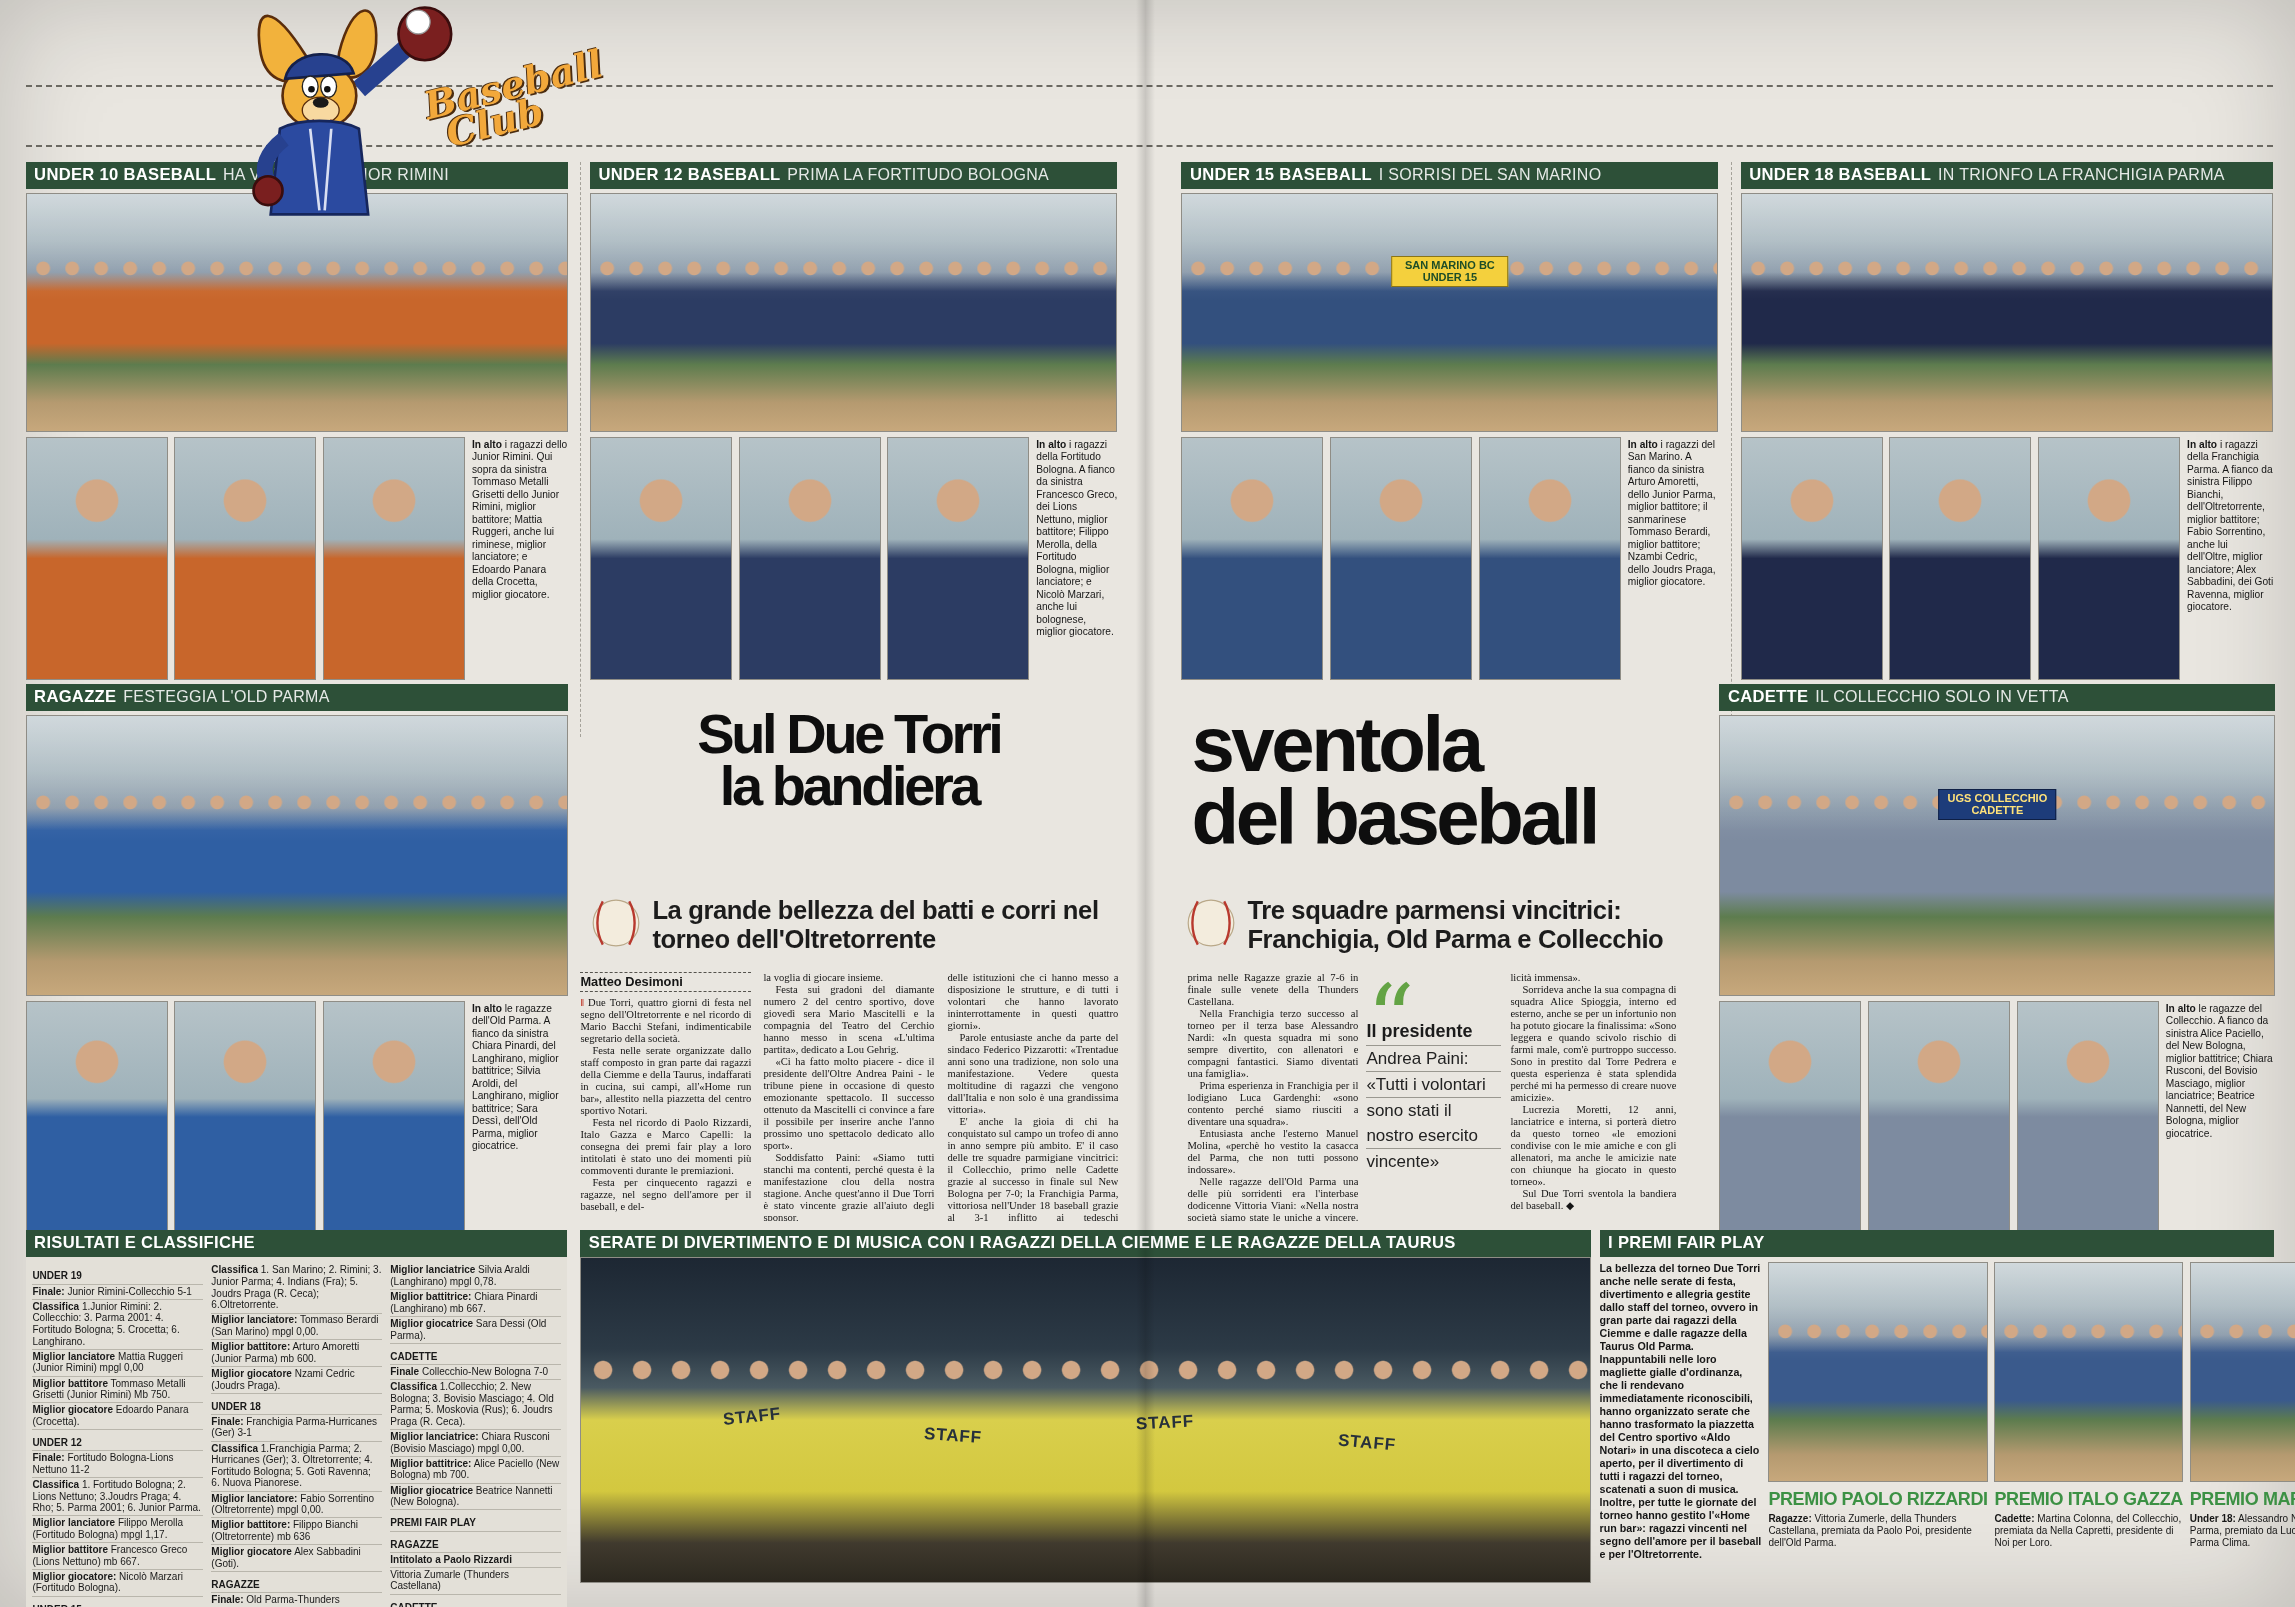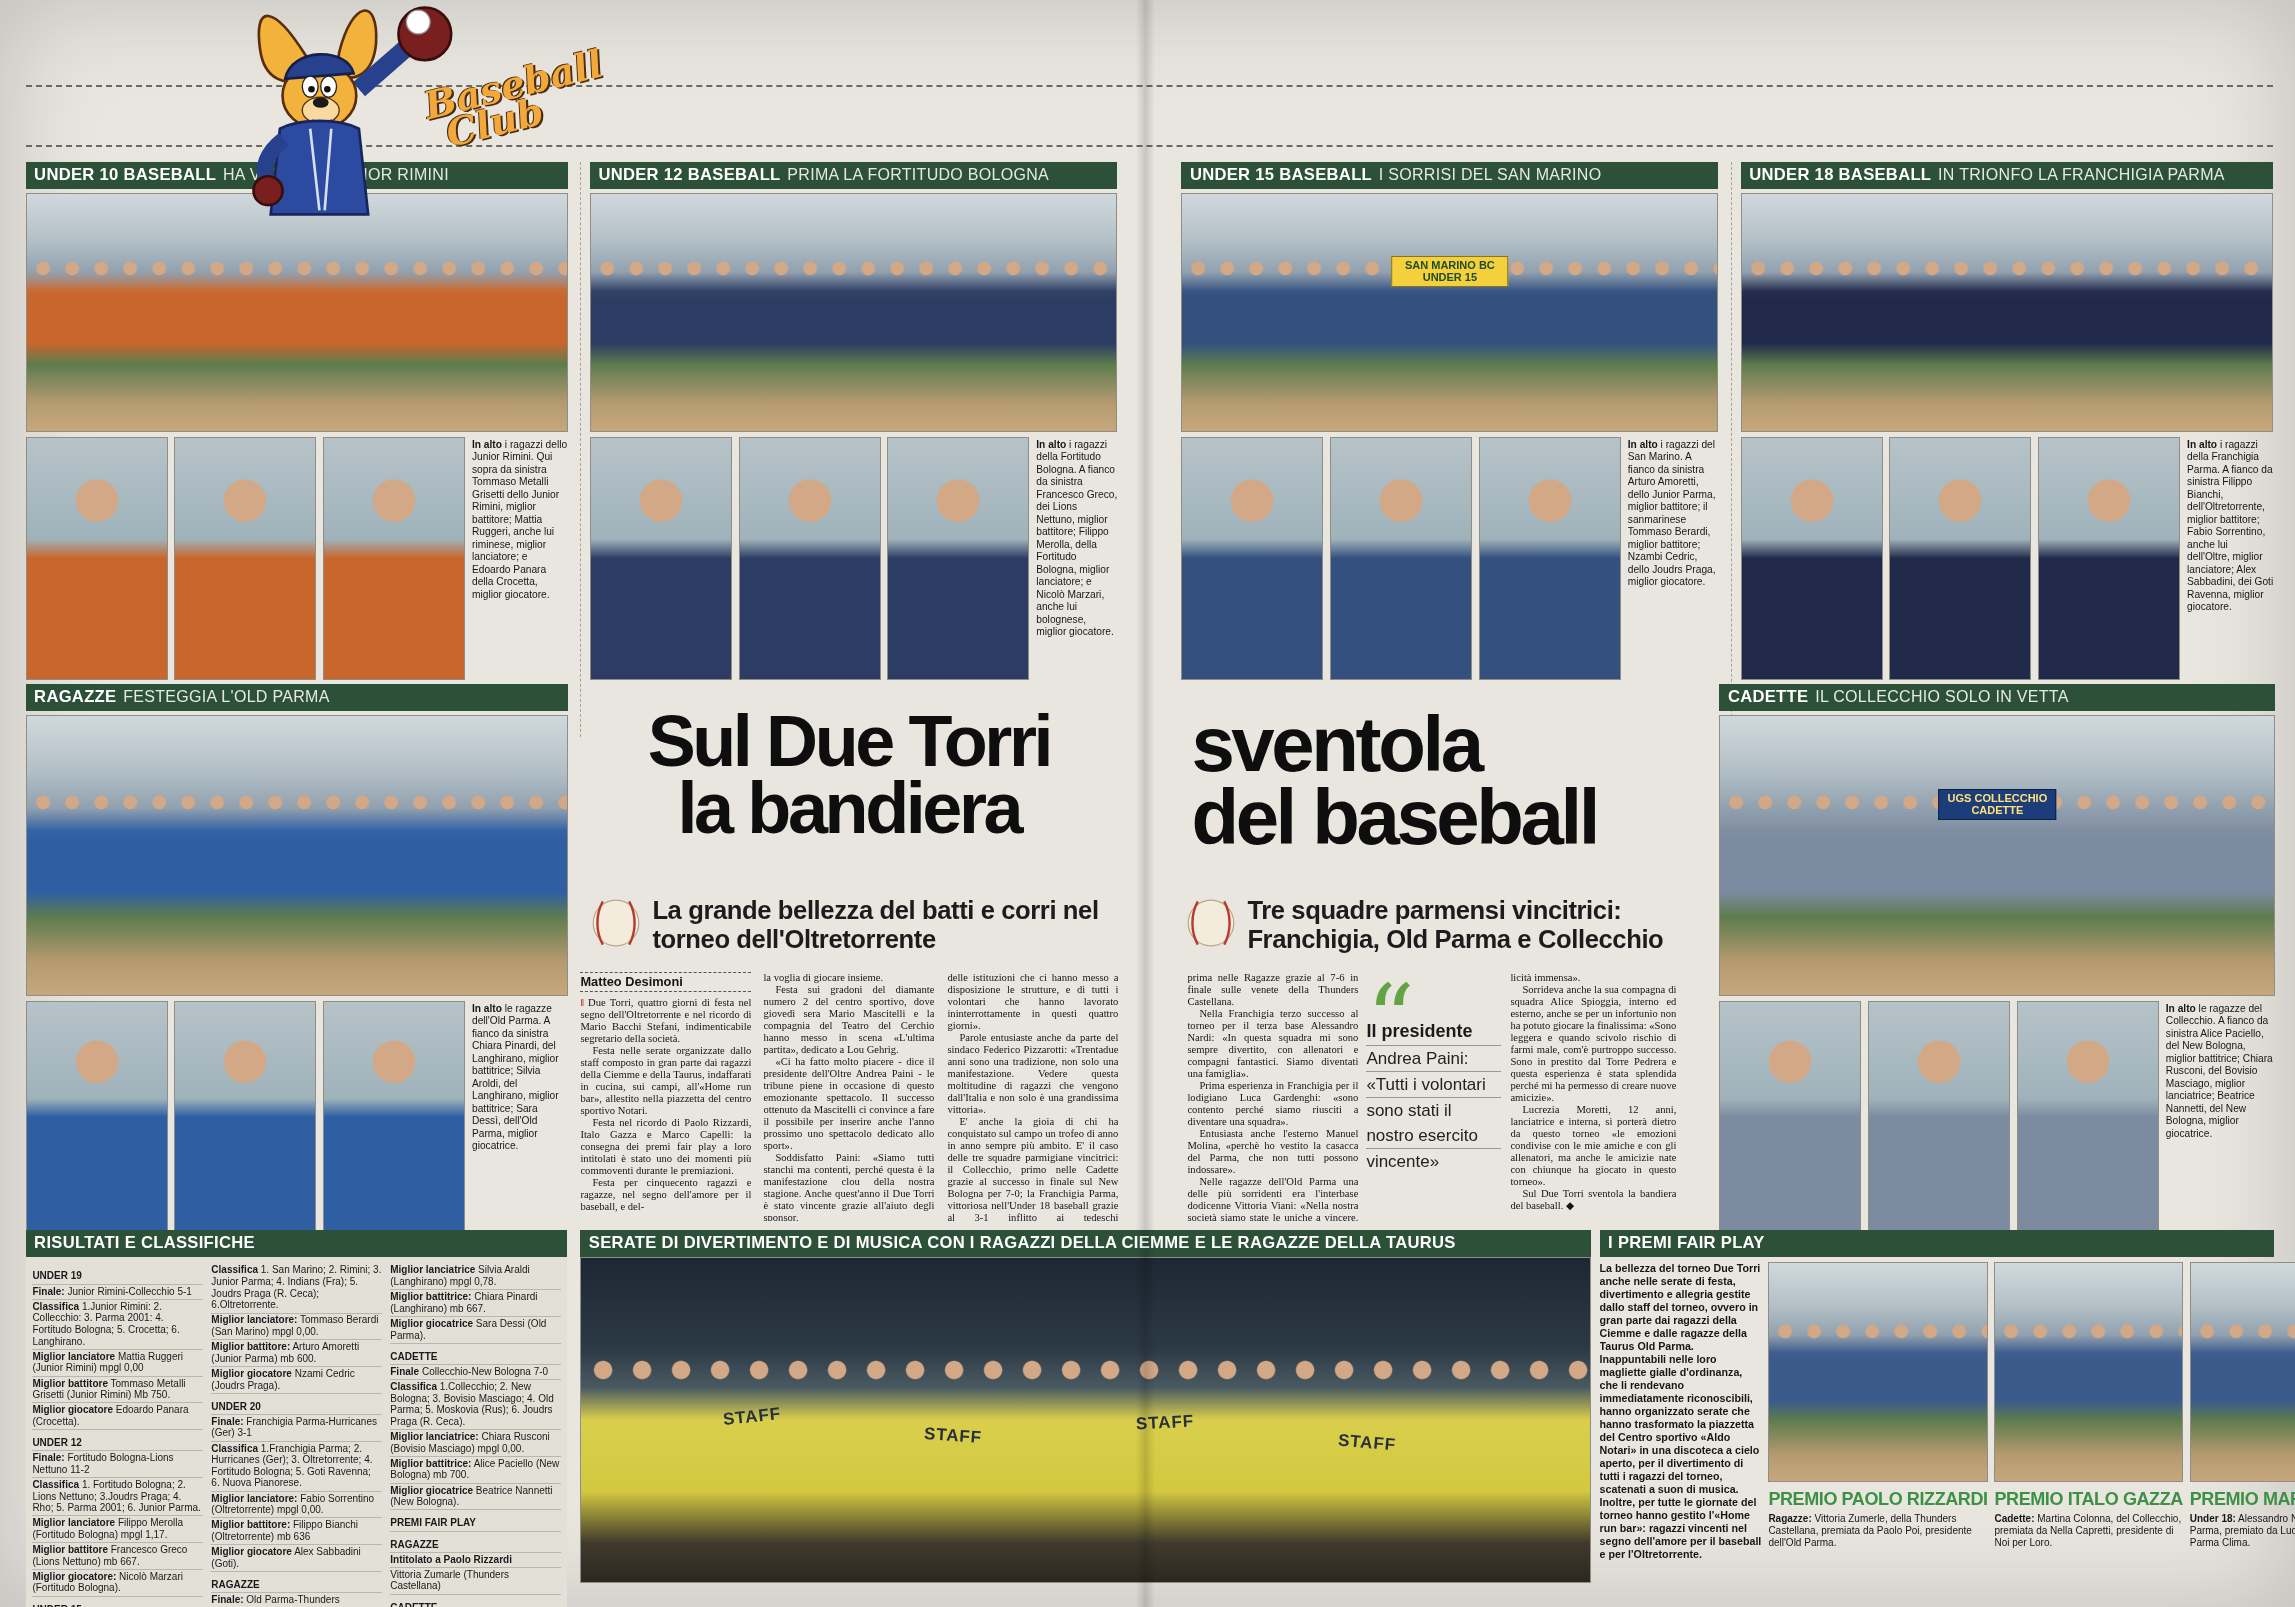--- a/index.html
+++ b/index.html
@@ -68,21 +68,21 @@
 
   .mid-row{position:absolute;left:25.6px;top:684px;width:2252px;display:flex;align-items:flex-start;}
   .gsec{width:542px;}
   .gsec .big{height:281px;margin:4.3px 0 5.1px;}
   .gsec .small-row{height:232px;}
   .gsec .small-row .ph-sm{height:232px;}
   .gsec-right{width:556px;margin-left:43px;}
 
   
   .article{position:relative;width:1096px;margin-left:12.8px;height:537px;}
-  .hl{font-weight:800;color:#0e0e0e;letter-spacing:-3.4px;line-height:.93;font-size:72px;}
+  .hl{font-weight:800;color:#0e0e0e;letter-spacing:-3.4px;line-height:.93;font-size:56px;}
   .hl-left{position:absolute;left:0;top:24px;width:537px;text-align:center;}
   .hl-right{position:absolute;left:611px;top:24px;width:489px;font-size:78px;}
   .standfirst{position:absolute;display:flex;gap:12px;align-items:flex-start;font-weight:bold;}
   .sf-left{left:12px;top:212px;width:515px;}
   .sf-right{left:607px;top:212px;width:489px;}
   .sf-text{font-size:25.6px;line-height:1.12;color:#1c1c1c;letter-spacing:-0.4px;}
   .ball{flex:0 0 48px;margin-top:3.4px;}
   .cols{position:absolute;top:288px;left:0;width:1096px;height:249px;}
   .art-col{position:absolute;top:0;height:249px;overflow:hidden;width:171px;
       font-family:"Liberation Serif",serif;font-size:10.6px;line-height:12px;text-align:justify;
@@ -350,21 +350,21 @@
               <span class="res-h">UNDER 15</span> 
             </div>
           </div>
         <div class="res-col">
 
         <div class="res-entry"><span class="res-b">Classifica</span> <span class="res-t">1. San Marino; 2. Rimini; 3. Junior Parma; 4. Indians (Fra); 5. Joudrs Praga (R. Ceca); 6.Oltretorrente.</span></div>
             <div class="res-entry"><span class="res-b">Miglior lanciatore:</span> <span class="res-t">Tommaso Berardi (San Marino) mpgl 0,00.</span></div>
             <div class="res-entry"><span class="res-b">Miglior battitore:</span> <span class="res-t">Arturo Amoretti (Junior Parma) mb 600.</span></div>
             <div class="res-entry"><span class="res-b">Miglior giocatore</span> <span class="res-t">Nzami Cedric (Joudrs Praga).</span></div>
             <div class="res-entry">
-              <span class="res-h">UNDER 20</span> 
+              <span class="res-h">UNDER 18</span> 
             </div>
             <div class="res-entry"><span class="res-b">Finale:</span> <span class="res-t">Franchigia Parma-Hurricanes (Ger) 3-1</span></div>
             <div class="res-entry"><span class="res-b">Classifica</span> <span class="res-t">1.Franchigia Parma; 2. Hurricanes (Ger); 3. Oltretorrente; 4. Fortitudo Bologna; 5. Goti Ravenna; 6. Nuova Pianorese.</span></div>
             <div class="res-entry"><span class="res-b">Miglior lanciatore:</span> <span class="res-t">Fabio Sorrentino (Oltretorrente) mpgl 0,00.</span></div>
             <div class="res-entry"><span class="res-b">Miglior battitore:</span> <span class="res-t">Filippo Bianchi (Oltretorrente) mb 636</span></div>
             <div class="res-entry"><span class="res-b">Miglior giocatore</span> <span class="res-t">Alex Sabbadini (Goti).</span></div>
             <div class="res-entry">
               <span class="res-h">RAGAZZE</span> 
             </div>
             <div class="res-entry"><span class="res-b">Finale:</span> <span class="res-t">Old Parma-Thunders Castellana 7-6.</span></div>

